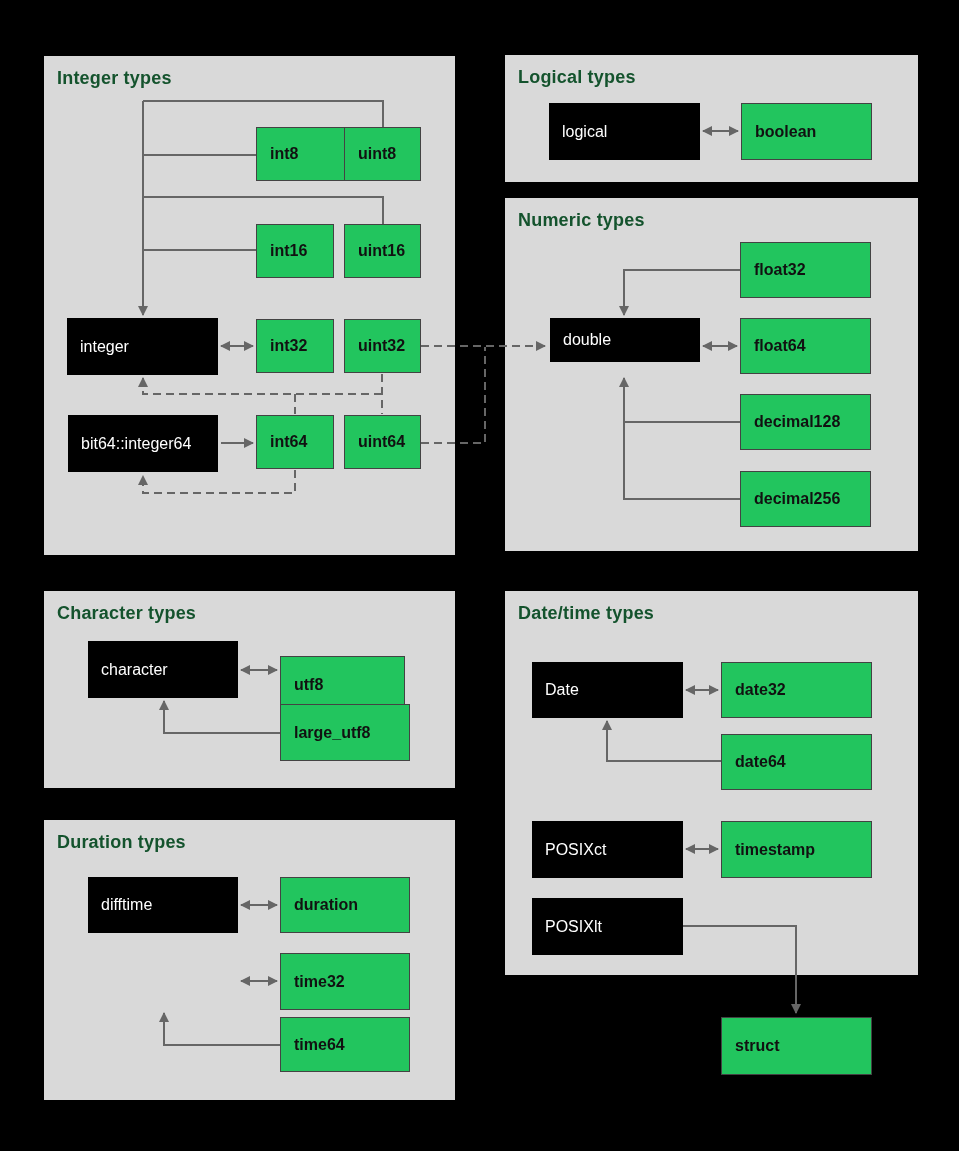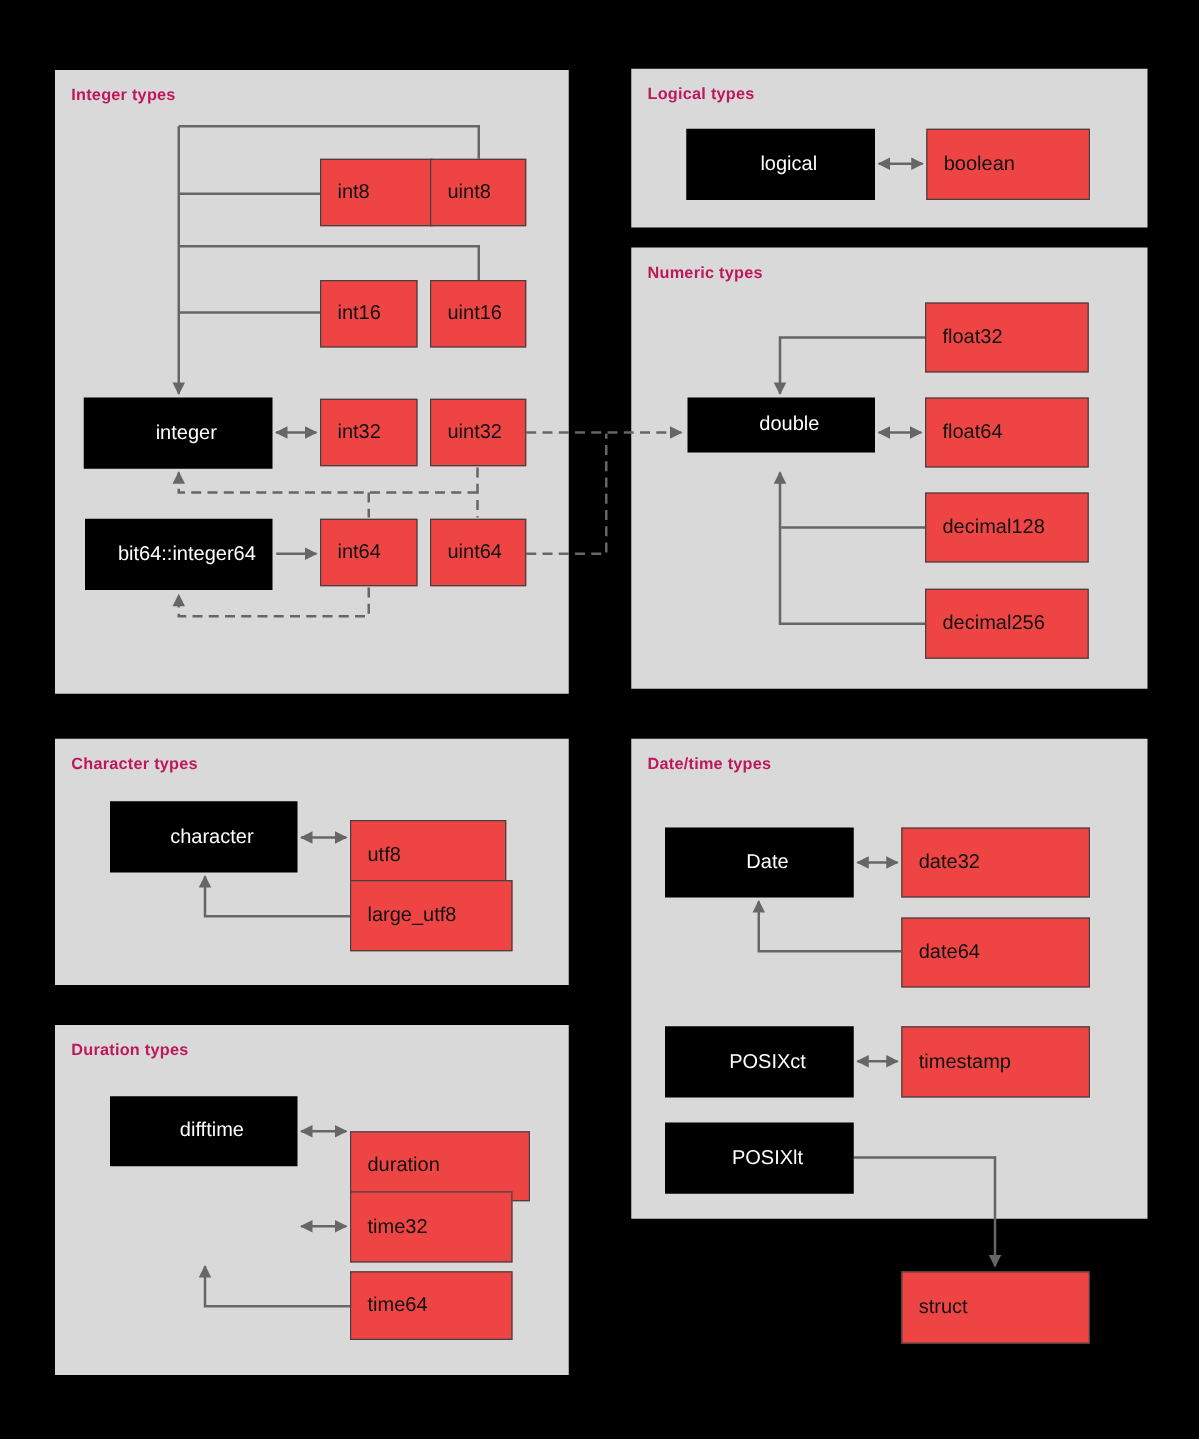--- a/index.html
+++ b/index.html
@@ -1,25 +1,25 @@
 <!DOCTYPE html>
 <html><head>
 <meta charset="utf-8">
 <style>
   html,body{margin:0;padding:0;background:#000;}
   .canvas{position:relative;width:959px;height:1151px;background:#000;
           font-family:"Liberation Sans", sans-serif;overflow:hidden;}
   .panel{position:absolute;background:#d9d9d9;z-index:1;}
-  .ptitle{margin:0;padding:12px 0 0 13px;font-size:13px;font-weight:700;color:#be185d;
+  .ptitle{margin:0;padding:12px 0 0 13px;font-size:18px;font-weight:700;color:#14532d;
           letter-spacing:.2px;}
   .wires{position:absolute;left:0;top:0;z-index:2;pointer-events:none;}
   .node{position:absolute;z-index:3;display:flex;align-items:center;
         box-sizing:border-box;padding-left:13px;font-size:16px;}
-  .node.r{background:#000;color:#fff;justify-content:center;}
-  .node.a{background:#ef4444;color:#111;border:1.5px solid #434343;}
+  .node.r{background:#000;color:#fff;}
+  .node.a{background:#22c55e;color:#111;border:1.5px solid #434343;font-weight:bold;}
   .wire{fill:none;stroke:#666;stroke-width:2;}
   .dash{stroke-dasharray:8 5;}
 </style>
 </head>
 <body>
 
 <div class="canvas">
 
   <div class="panel" style="left:44px;top:56px;width:411px;height:499px">
     <h2 class="ptitle">Integer types</h2>
@@ -144,21 +144,21 @@
   <div class="node a" style="left:280px;top:656px;width:125px;height:57px">
       <span>utf8</span>
     </div>
   <div class="node a" style="left:280px;top:704px;width:130px;height:57px">
       <span>large_utf8</span>
     </div>
 
   <div class="node r" style="left:88px;top:877px;width:150px;height:56px">
       <span>difftime</span>
     </div>
-  <div class="node a" style="left:280px;top:905px;width:144px;height:56px">
+  <div class="node a" style="left:280px;top:877px;width:130px;height:56px">
       <span>duration</span>
     </div>
   <div class="node a" style="left:280px;top:953px;width:130px;height:57px">
       <span>time32</span>
     </div>
   <div class="node a" style="left:280px;top:1017px;width:130px;height:55px">
       <span>time64</span>
     </div>
 
   <div class="node r" style="left:532px;top:662px;width:151px;height:56px">

